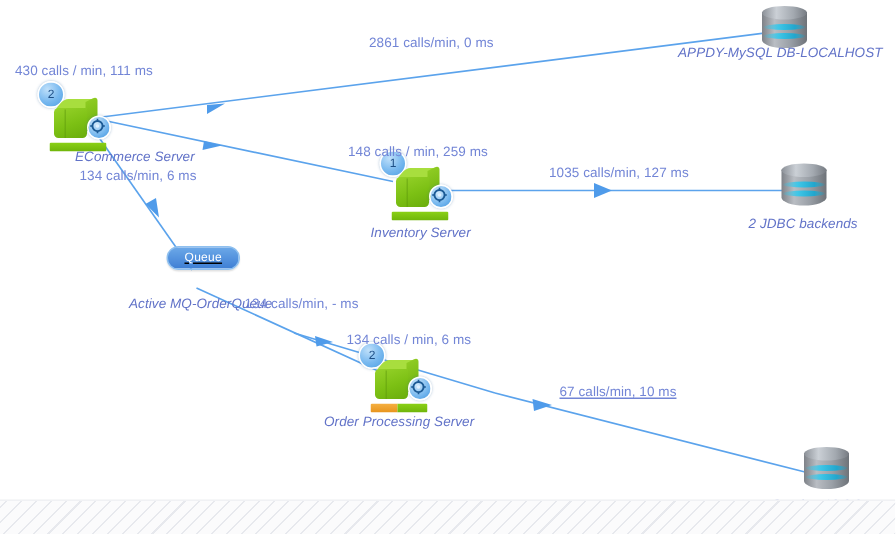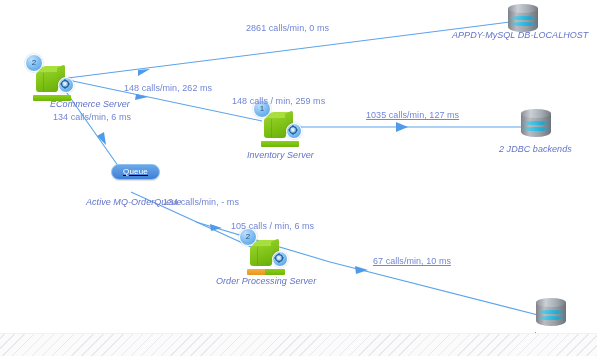--- a/index.html
+++ b/index.html
@@ -261,20 +261,21 @@
             <line x1="1.1" y1="6" x2="2.6" y2="6"></line>
             <line x1="9.4" y1="6" x2="10.9" y2="6"></line>
           </g>
         </svg>
       </div>
       <div class="health-bar">
         <div class="health-seg" style="width:100%; background:linear-gradient(180deg,#8bd117 0%,#6fb50a 100%);"></div>
       </div>
     </div>
   </div>
+  <div class="lbl metric" style="left:10px; top:42px;">430 calls / min, 111 ms</div>
   <div class="lbl node-name" style="left:30px; top:99px;margin-left:20px;">ECommerce Server</div>
   <div class="lbl metric" style="left:53px; top:112px;text-align:right;">134 calls/min, 6 ms</div>
 
   <div class="node" style="left:260px; top:108px;">
     <div class="server-box">
       <div class="count-badge top-left">1</div>
       <div class="cube">
         <div class="face-top"></div>
         <div class="face-side"></div>
         <div class="face-front"></div>
@@ -292,21 +293,20 @@
           </g>
         </svg>
       </div>
       <div class="health-bar">
         <div class="health-seg" style="width:100%; background:linear-gradient(180deg,#8bd117 0%,#6fb50a 100%);"></div>
       </div>
     </div>
   </div>
   <div class="lbl metric" style="left:232px; top:96px;">148 calls / min, 259 ms</div>
   <div class="lbl node-name" style="left:247px; top:150px;">Inventory Server</div>
-  <div class="lbl metric" style="left:124px; top:83px;">148 calls/min, 262 ms</div>
 
   <div class="node" style="left:246px; top:236px;">
     <div class="server-box">
       <div class="count-badge top-left">2</div>
       <div class="cube">
         <div class="face-top"></div>
         <div class="face-side"></div>
         <div class="face-front"></div>
         <div class="cube-seam"></div>
       </div>
@@ -321,21 +321,21 @@
             <line x1="9.4" y1="6" x2="10.9" y2="6"></line>
           </g>
         </svg>
       </div>
       <div class="health-bar">
         <div class="health-seg" style="width:47%; background:linear-gradient(180deg,#f5b043 0%,#e8941c 100%);"></div>
         <div class="health-seg" style="width:53%; background:linear-gradient(180deg,#8bd117 0%,#6fb50a 100%);"></div>
       </div>
     </div>
   </div>
-  <div class="lbl metric" style="left:231px; top:221px;">105 calls / min, 6 ms</div>
+  <div class="lbl metric" style="left:231px; top:221px;">134 calls / min, 6 ms</div>
   <div class="lbl node-name" style="left:216px; top:276px;">Order Processing Server</div>
 
   <div class="node" style="left:111px; top:164px;text-decoration:underline;">
     <div class="queue-pill">Queue</div>
   </div>
   <div class="lbl node-name" style="left:86px; top:197px;">Active MQ-OrderQueue</div>
   <div class="lbl metric" style="left:163px; top:197px;">134 calls/min,  -  ms</div>
 
   <div class="node" style="left:508px; top:4px;">
     <div class="db-box">
@@ -350,21 +350,21 @@
 
   <div class="node" style="left:521px; top:109px;">
     <div class="db-box">
       <div class="db-body"></div>
       <div class="db-band b1"></div>
       <div class="db-band b2"></div>
       <div class="db-top"></div>
     </div>
   </div>
   <div class="lbl node-name" style="left:499px; top:144px;">2 JDBC backends</div>
-  <div class="lbl metric" style="left:366px; top:110px;text-decoration:underline;">1035 calls/min, 127 ms</div>
+  <div class="lbl metric" style="left:366px; top:110px;">1035 calls/min, 127 ms</div>
 
   <div class="node" style="left:536px; top:298px;">
     <div class="db-box">
       <div class="db-body"></div>
       <div class="db-band b1"></div>
       <div class="db-band b2"></div>
       <div class="db-top"></div>
     </div>
   </div>
   <div class="lbl node-name" style="left:514px; top:331px;">Oracle - 10.0.0</div>

